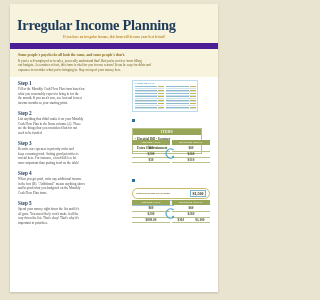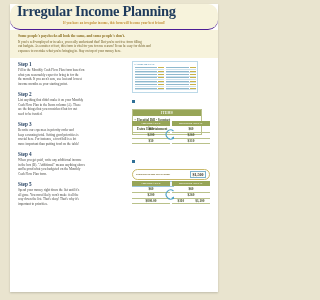--- a/index.html
+++ b/index.html
@@ -19,23 +19,22 @@
     top: 4px;
     width: 208px;
     height: 288px;
     background: #ffffff;
     box-shadow: 0 1px 2px rgba(0,0,0,0.18);
     overflow: hidden;
   }
   
   .header {
     background: #f7f3dc;
-    padding: 0 7px 4px 7px;
-    border-bottom: 1px solid #4c1d95;
-    border-radius: 10px;
+    padding: 14px 7px 4px 7px;
+    border-bottom: 6px solid #4c1d95;
   }
   .title {
     font-family: "Liberation Serif", serif;
     font-weight: bold;
     font-size: 14.5px;
     line-height: 15px;
     color: #1f3b5c;
     letter-spacing: -0.3px;
     white-space: nowrap;
   }

